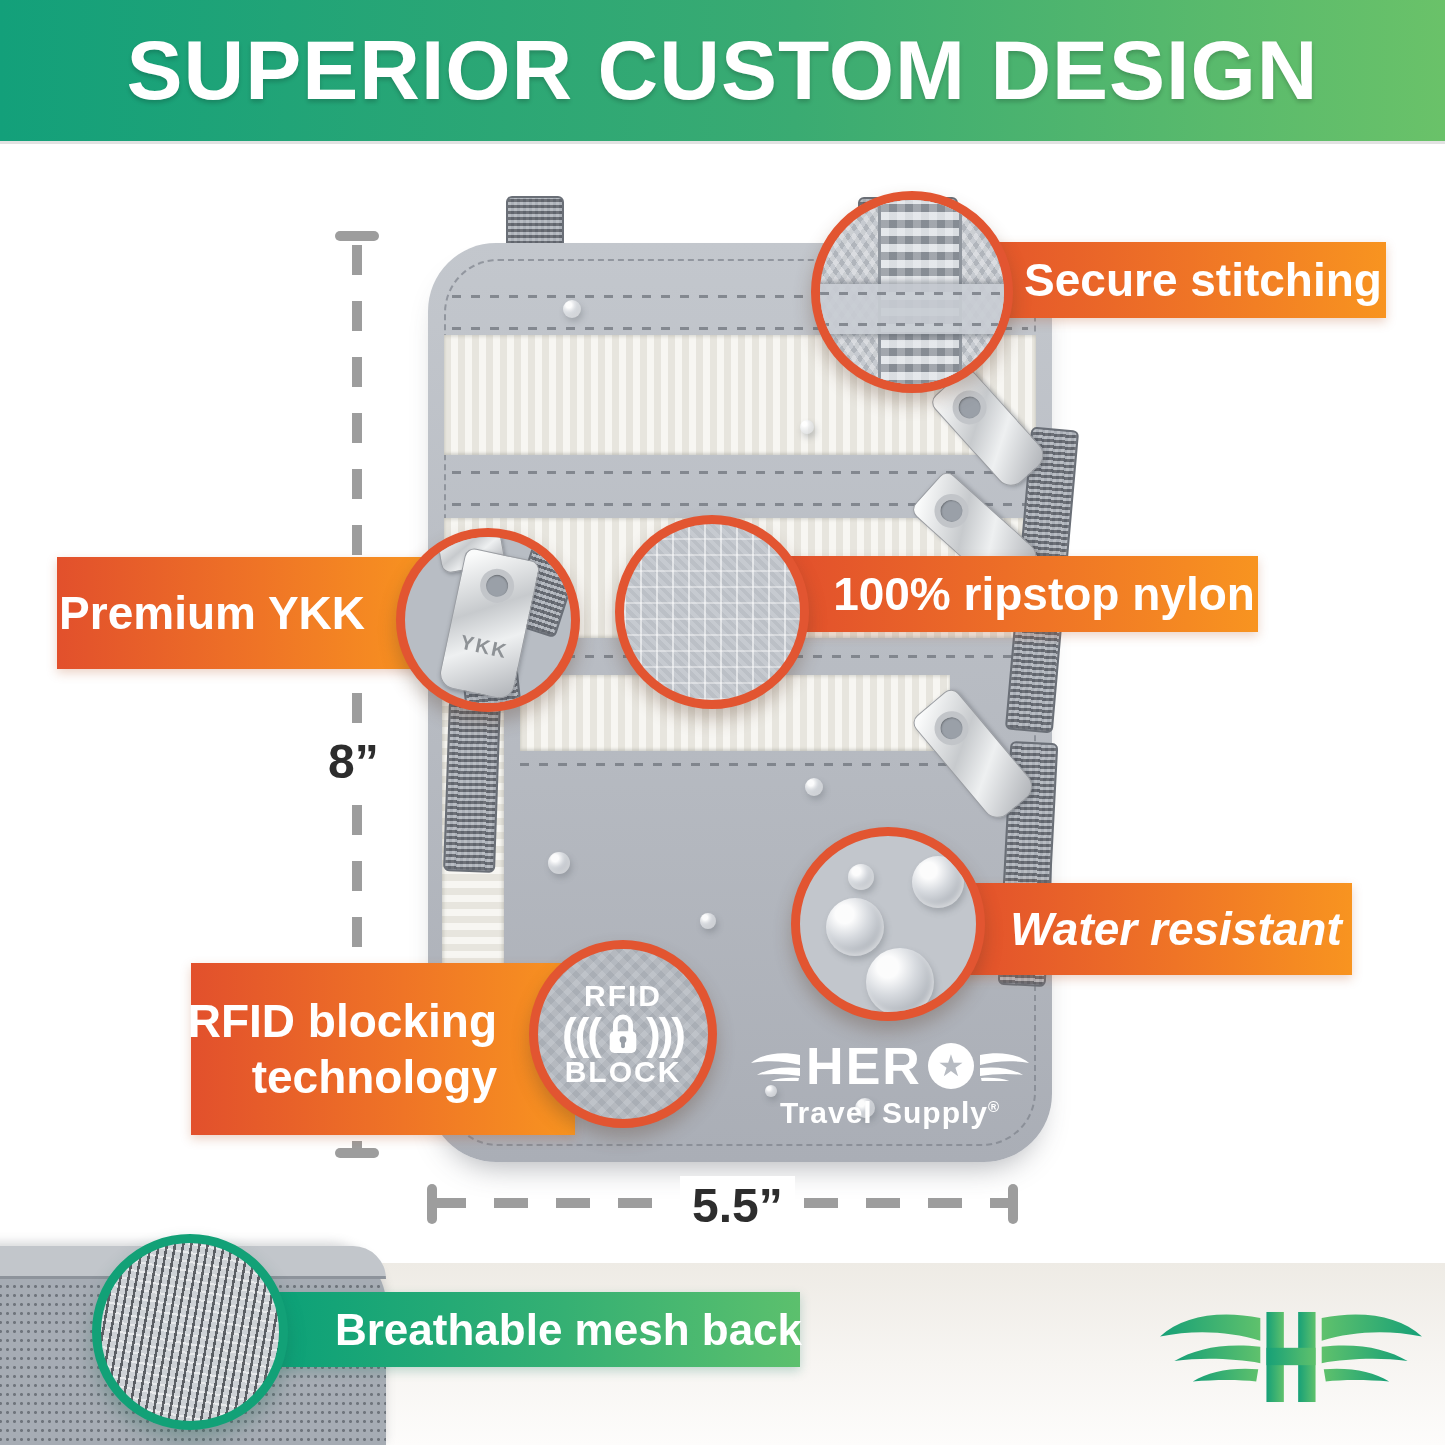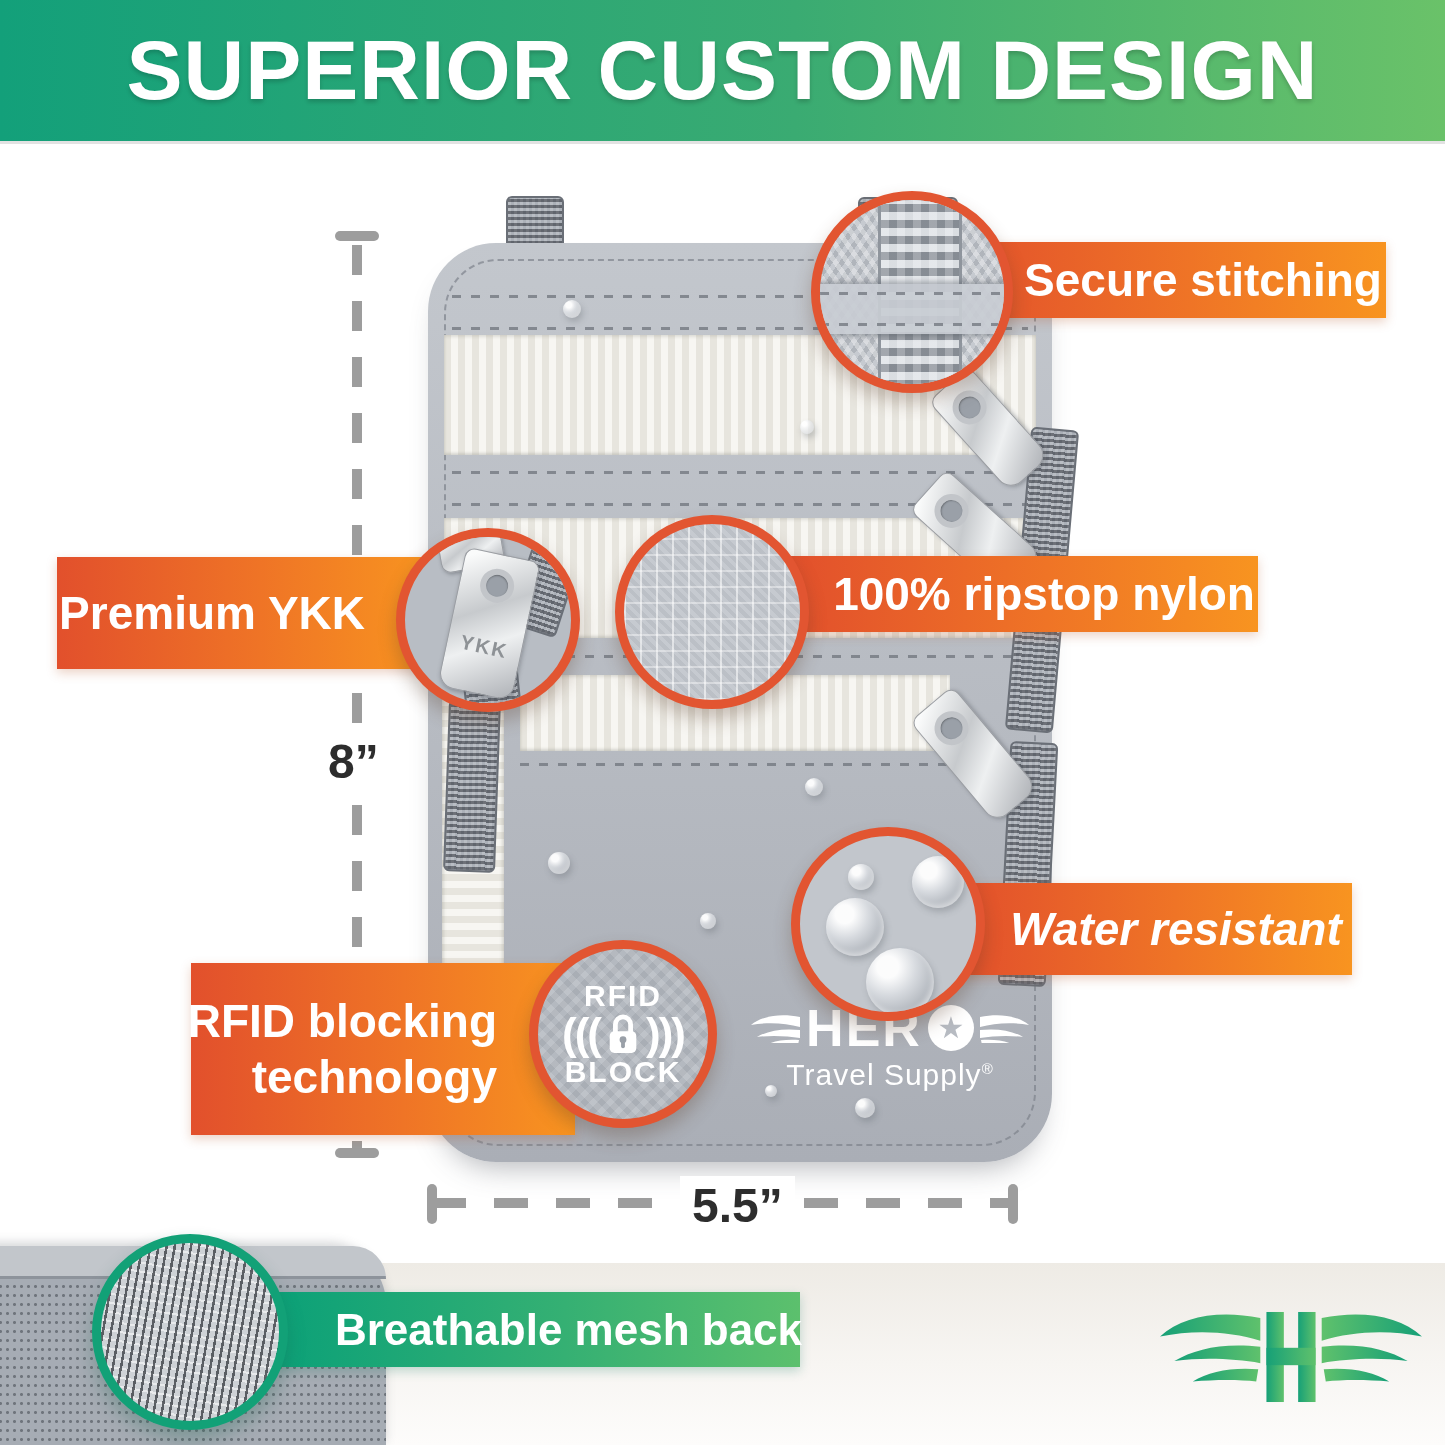--- a/index.html
+++ b/index.html
@@ -96,26 +96,26 @@
   .bottom-strip{left:0;top:1263px;width:1445px;height:182px;z-index:0;
                 background:linear-gradient(180deg,#eeebe5 0%,#f7f5f2 55%,#fdfcfb 100%);}
   .wallet-back{left:-10px;top:1246px;width:396px;height:200px;z-index:1;
                background:#a6acb4;border-radius:0 58px 0 0;
                background-image:radial-gradient(circle,rgba(55,60,68,.5) 1.3px,transparent 1.6px);
                background-size:7px 9px;box-shadow:0 -4px 10px rgba(100,105,112,.25);}
   .back-binding{left:0;right:0;top:0;height:30px;background:#c2c6cb;
                 border-radius:0 58px 0 0;border-bottom:3px solid #8d939b;}
 
   .brand-logo{z-index:4;display:flex;flex-direction:column;align-items:center;color:#fff;}
-  .brand-row{display:flex;align-items:center;gap:4px;}
+  .brand-row{display:flex;align-items:center;gap:4px;margin-top:38px;}
   .brand-row .hero-word{font-size:52px;font-weight:800;letter-spacing:2px;line-height:52px;}
   .o-star{width:46px;height:46px;border-radius:50%;background:#ffffff;display:flex;
           align-items:center;justify-content:center;margin-left:2px;}
   .o-star span{color:#b7bbc2;font-size:30px;line-height:30px;}
-  .brand-sub{font-size:30px;font-weight:400;margin-top:4px;letter-spacing:1px;}
+  .brand-sub{font-size:30px;font-weight:700;margin-top:4px;letter-spacing:1px;}
   .brand-sub sup{font-size:15px;}
 
   .footer-logo{left:1158px;top:1303px;width:266px;height:108px;z-index:2;}
 </style>
 </head>
 <body>
 
 <div class="canvas">
 
   <div class="abs banner">

